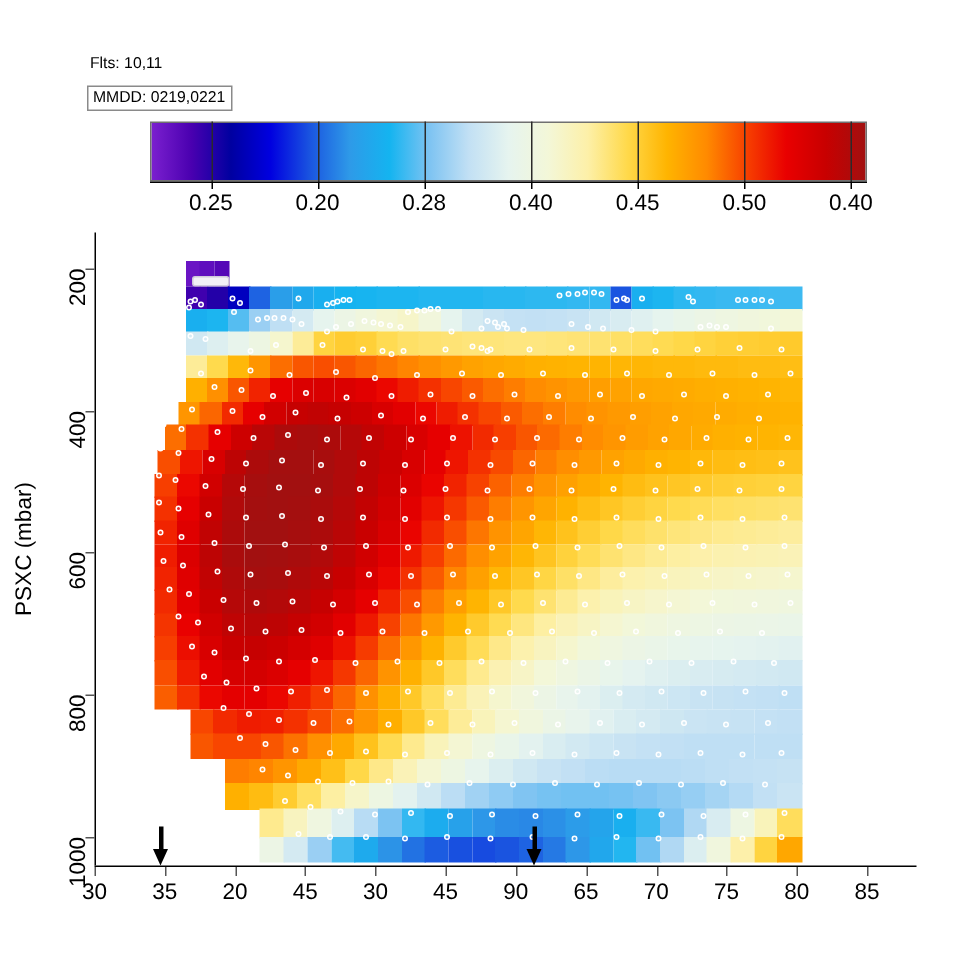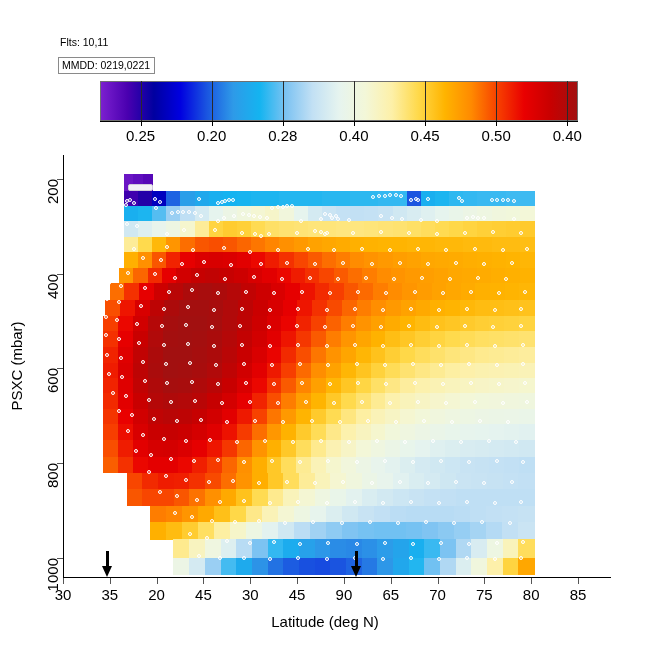--- a/index.html
+++ b/index.html
@@ -1181,16 +1181,15 @@
       <div class="arrow" style="left: 101.509px; top: 551px;">
         <div class="shaft"></div>
         <div class="head"></div>
       </div>
       <div class="arrow" style="left: 350.582px; top: 551px;">
         <div class="shaft"></div>
         <div class="head"></div>
       </div>
     </div>
 
-  <div class="xaxis-title">Latitude (deg N)</div>
   <div class="yaxis-title">PSXC (mbar)</div>
 
 </div>
 
 </body></html>

